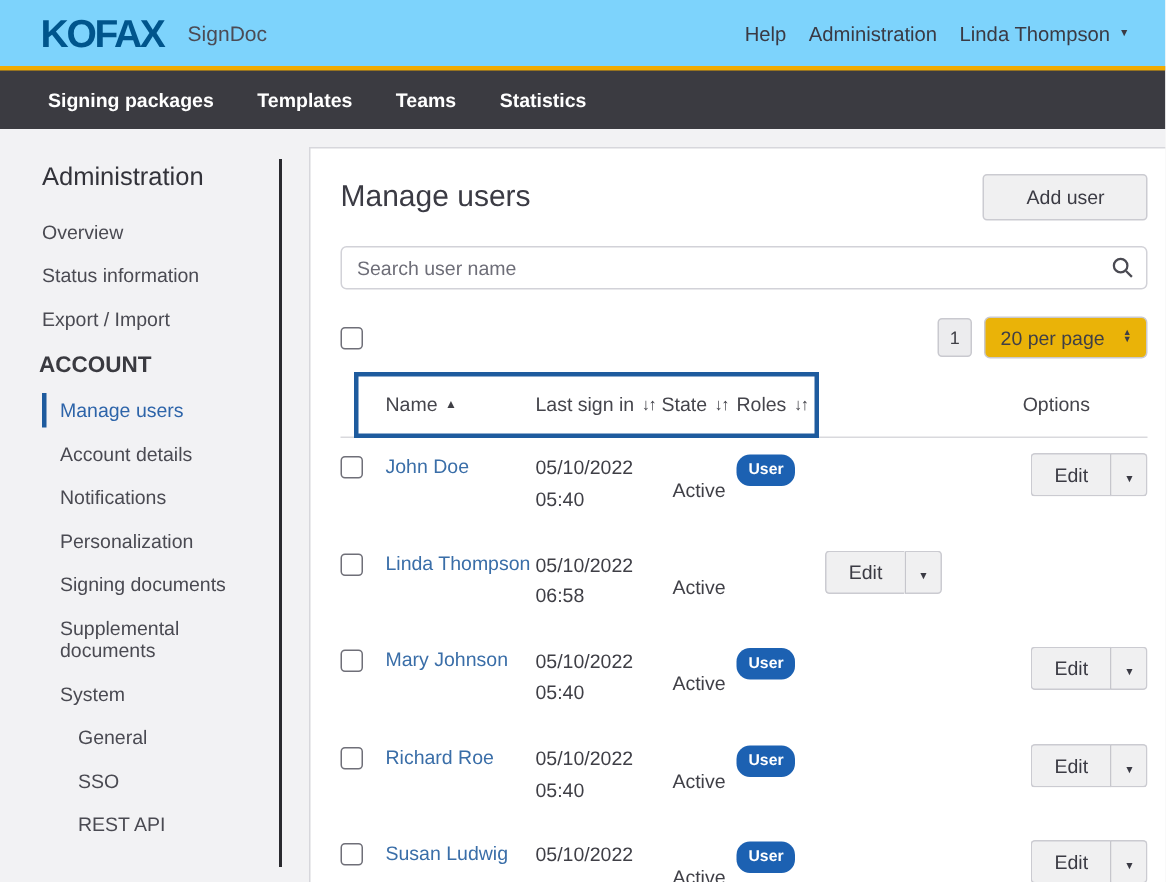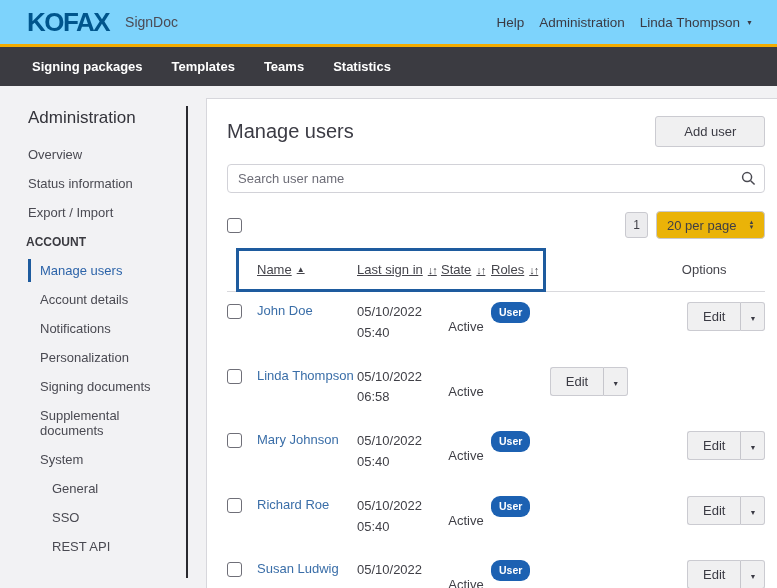--- a/index.html
+++ b/index.html
@@ -27,21 +27,21 @@
 
   
   .content{display:flex;align-items:flex-start;}
   .sidebar{width:188px;flex:0 0 188px;margin-top:20px;min-height:472px;border-right:2px solid #2a2a2f;padding-bottom:6px;}
   .side-title{font-size:17px;color:#33333a;padding-left:28px;margin:2px 0 12px;}
   .s-item{position:relative;padding:7px 0 7px 28px;font-size:13px;color:#4a4a52;cursor:pointer;}
   .s-item.lvl1{padding-left:40px;}
   .s-item.lvl2{padding-left:52px;}
   .s-item.active{color:var(--active-blue,#2d64a9);}
   .s-item.active::before{content:'';position:absolute;left:28px;top:3px;bottom:3px;width:3px;background:var(--highlight-blue,#1e5b9e);}
-  .s-section{padding:8px 0 7px 26px;font-size:12px;font-weight:700;color:#3a3a40;display:flex;align-items:center;gap:9px;}
+  .s-section{padding:8px 0 7px 26px;font-size:15px;font-weight:700;color:#3a3a40;display:flex;align-items:center;gap:9px;}
   .mag-icon{display:inline-flex;}
 
   
   .panel{flex:1;background:#fff;border:1px solid #d7d7dc;margin:12px 14px 13px 18px;min-height:475px;padding:17px 20px 14px;}
   .title-row{display:flex;justify-content:space-between;align-items:center;margin-bottom:17px;}
   .page-title{font-size:20px;font-weight:400;color:#3b3b44;}
   .btn{background:#f0f0f1;border:1px solid #cbcbd1;border-radius:3px;color:#3b3b44;font-family:inherit;font-size:13px;cursor:pointer;}
   .add-btn{padding:7px 28px;}
   .search-wrap{position:relative;margin-bottom:18px;}
   .search-input{width:100%;height:29px;border:1px solid #d2d2d8;border-radius:4px;padding:0 32px 0 10px;
@@ -55,21 +55,21 @@
   .page-btn{width:23px;height:26px;display:flex;align-items:center;justify-content:center;background:#ececee;
             border:1px solid #c9c9cf;border-radius:3px;font-size:12px;color:#3f3f46;cursor:pointer;}
   .select{display:flex;align-items:center;gap:12px;background:#eab308;border:1px solid #c9c9cf;border-radius:4px;
           padding:4px 10px;font-size:13px;color:#3f3f46;cursor:pointer;height:28px;}
   .updown{display:flex;flex-direction:column;line-height:5px;font-size:6px;color:#3f3f46;}
 
   
   .tgrid{display:grid;grid-template-columns:30px 100px 84px 50px 152px 1fr;}
   .thead{position:relative;height:44px;align-items:center;font-size:13px;color:#45454c;border-bottom:1px solid #d9d9dd;}
   .hl-box{position:absolute;left:9px;top:0;width:310px;height:44px;border:3px solid var(--highlight-blue,#1e5b9e);pointer-events:none;}
-  .hcell{display:flex;align-items:center;gap:5px;cursor:pointer;text-decoration:underline;}
+  .hcell{display:flex;align-items:center;gap:5px;cursor:pointer;}
   .sort-asc{font-size:8px;color:#3f3f46;}
   .sort-both{font-size:11px;letter-spacing:-1px;color:#3f3f46;}
   .opt-h{justify-self:center;cursor:default;}
   .trow{padding:10px 0 13px;align-items:start;font-size:13px;}
   .trow .cb{margin-top:2px;}
   .nlink{color:var(--link-blue,#3a6ea8);text-decoration:none;margin-top:1px;display:inline-block;cursor:pointer;}
   .dcell div{line-height:1.6;}
   .scell{margin-top:17px;text-align:center;}
   .rcell{line-height:1.6;margin-top:0;}
   .badge{display:inline-block;background:var(--badge-blue,#1c61b2);color:#fff;font-size:10.5px;font-weight:700;

